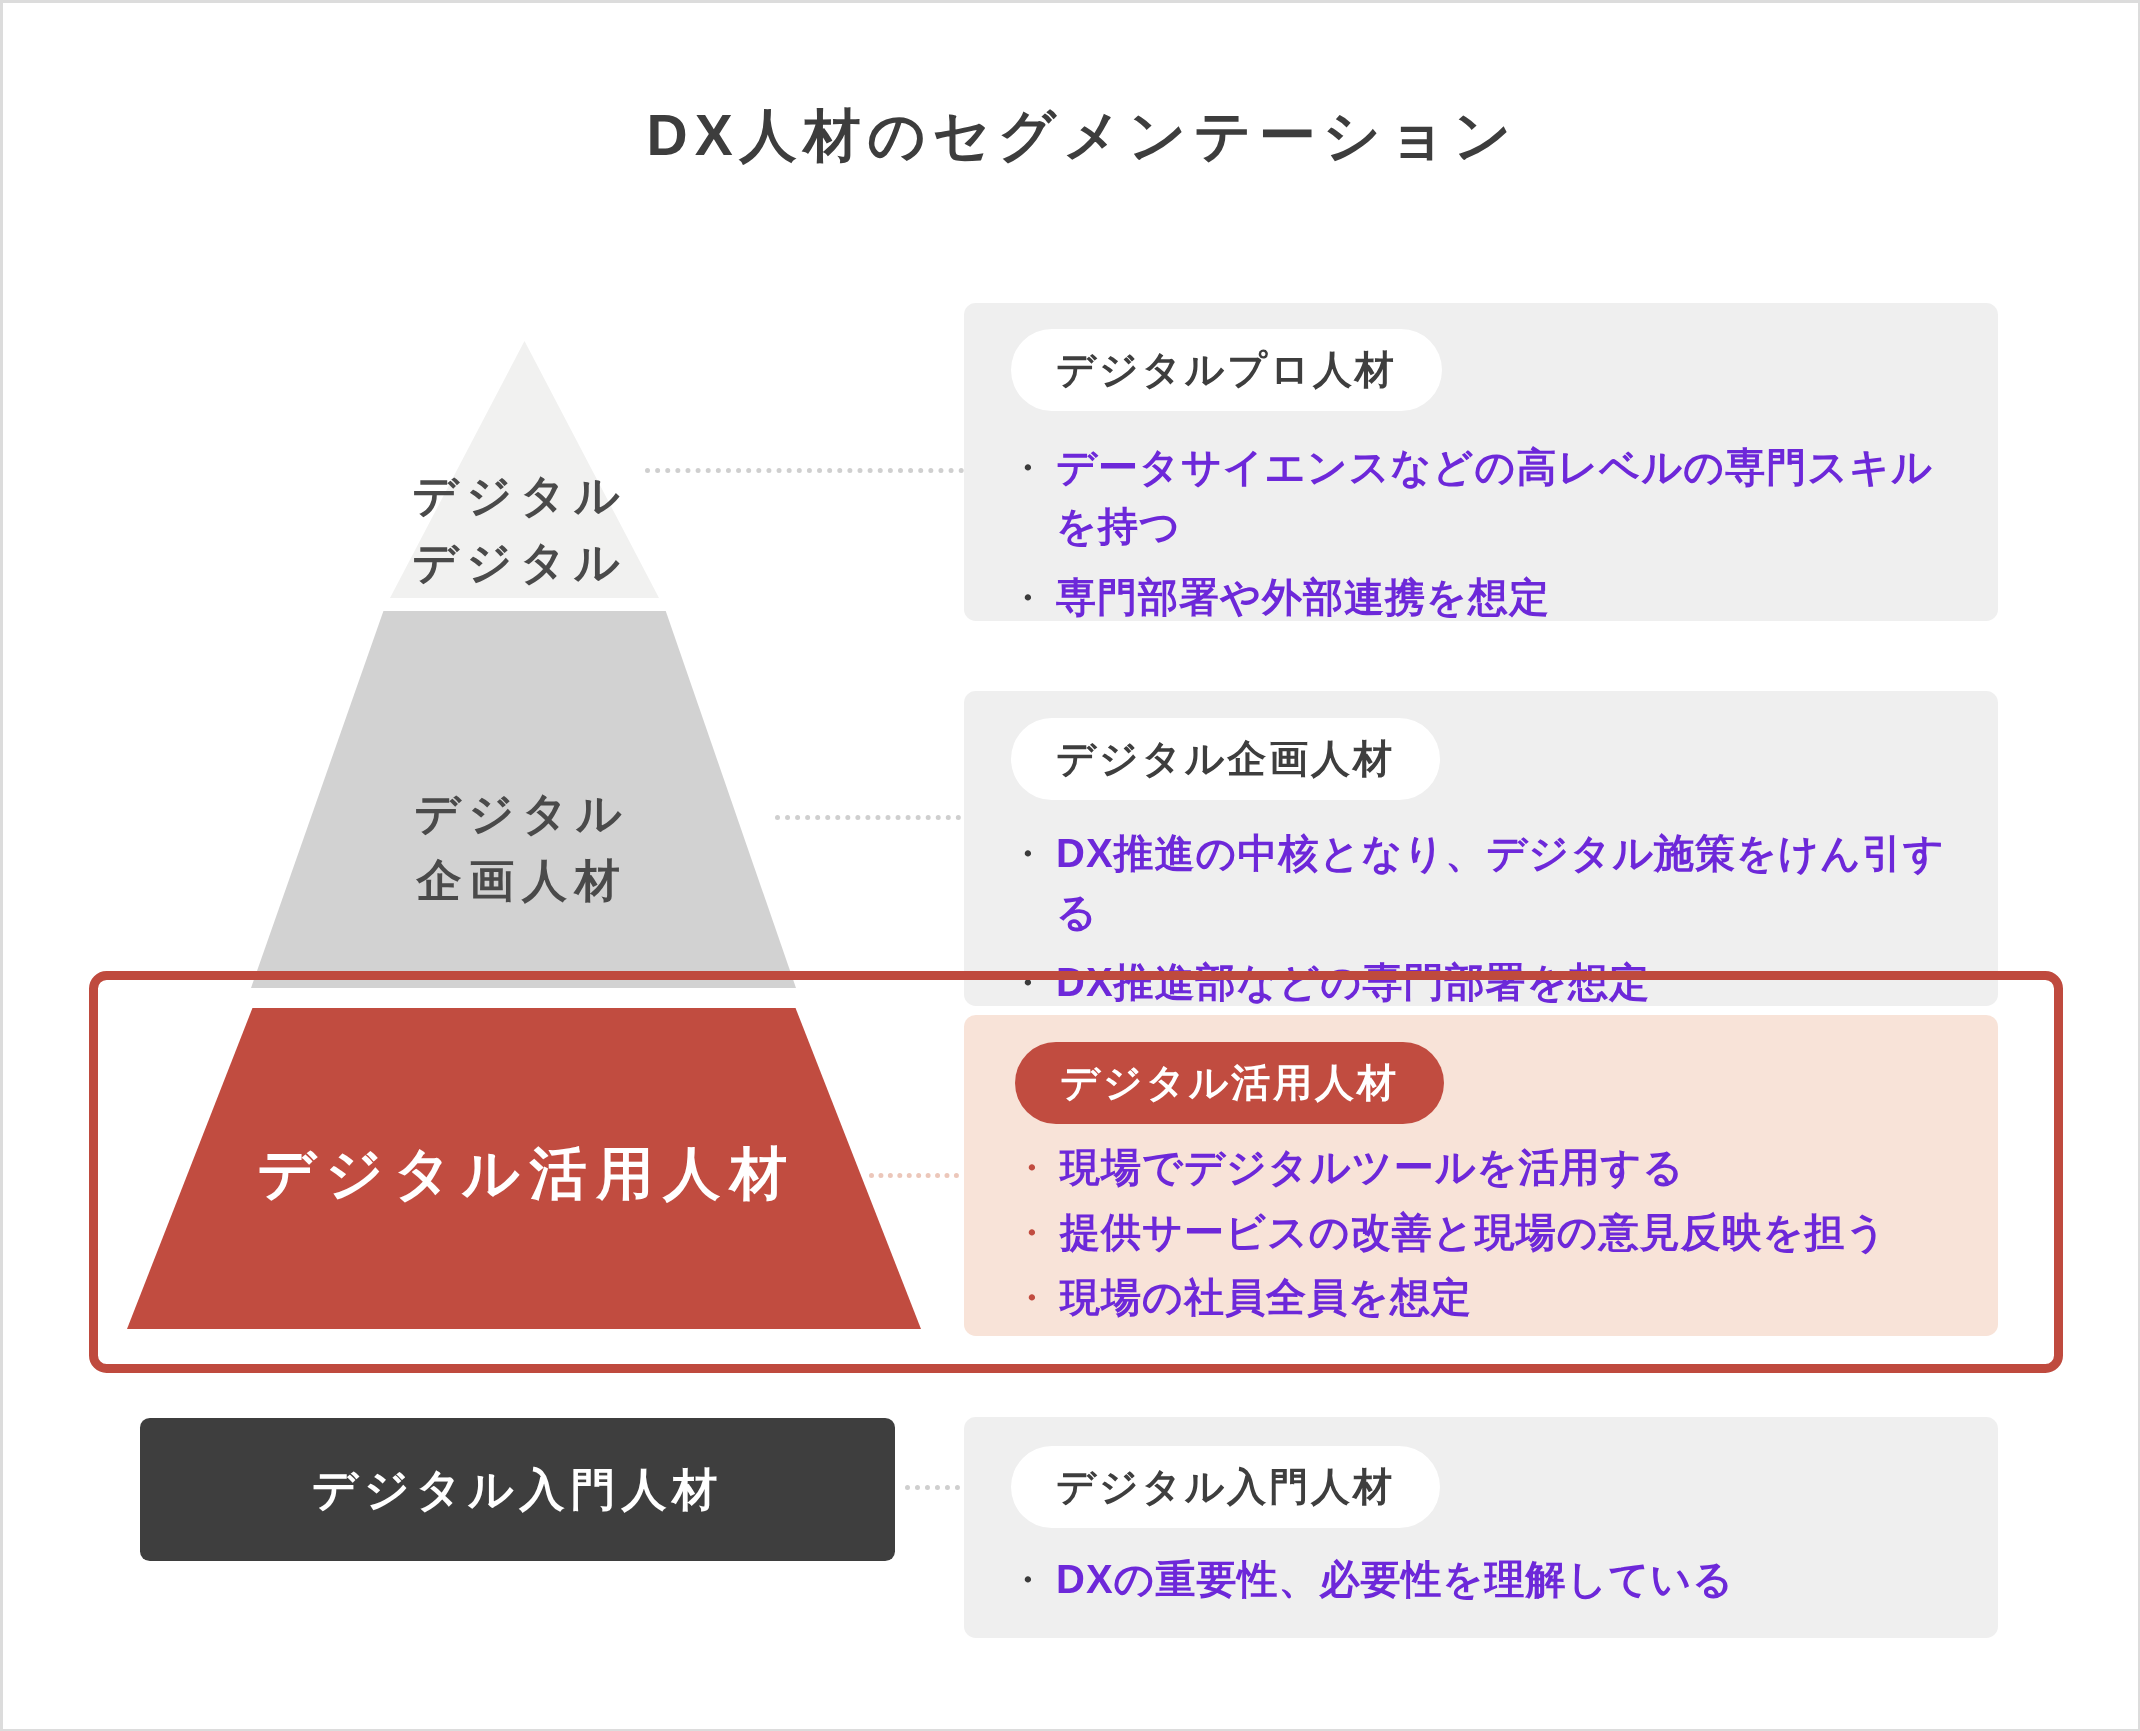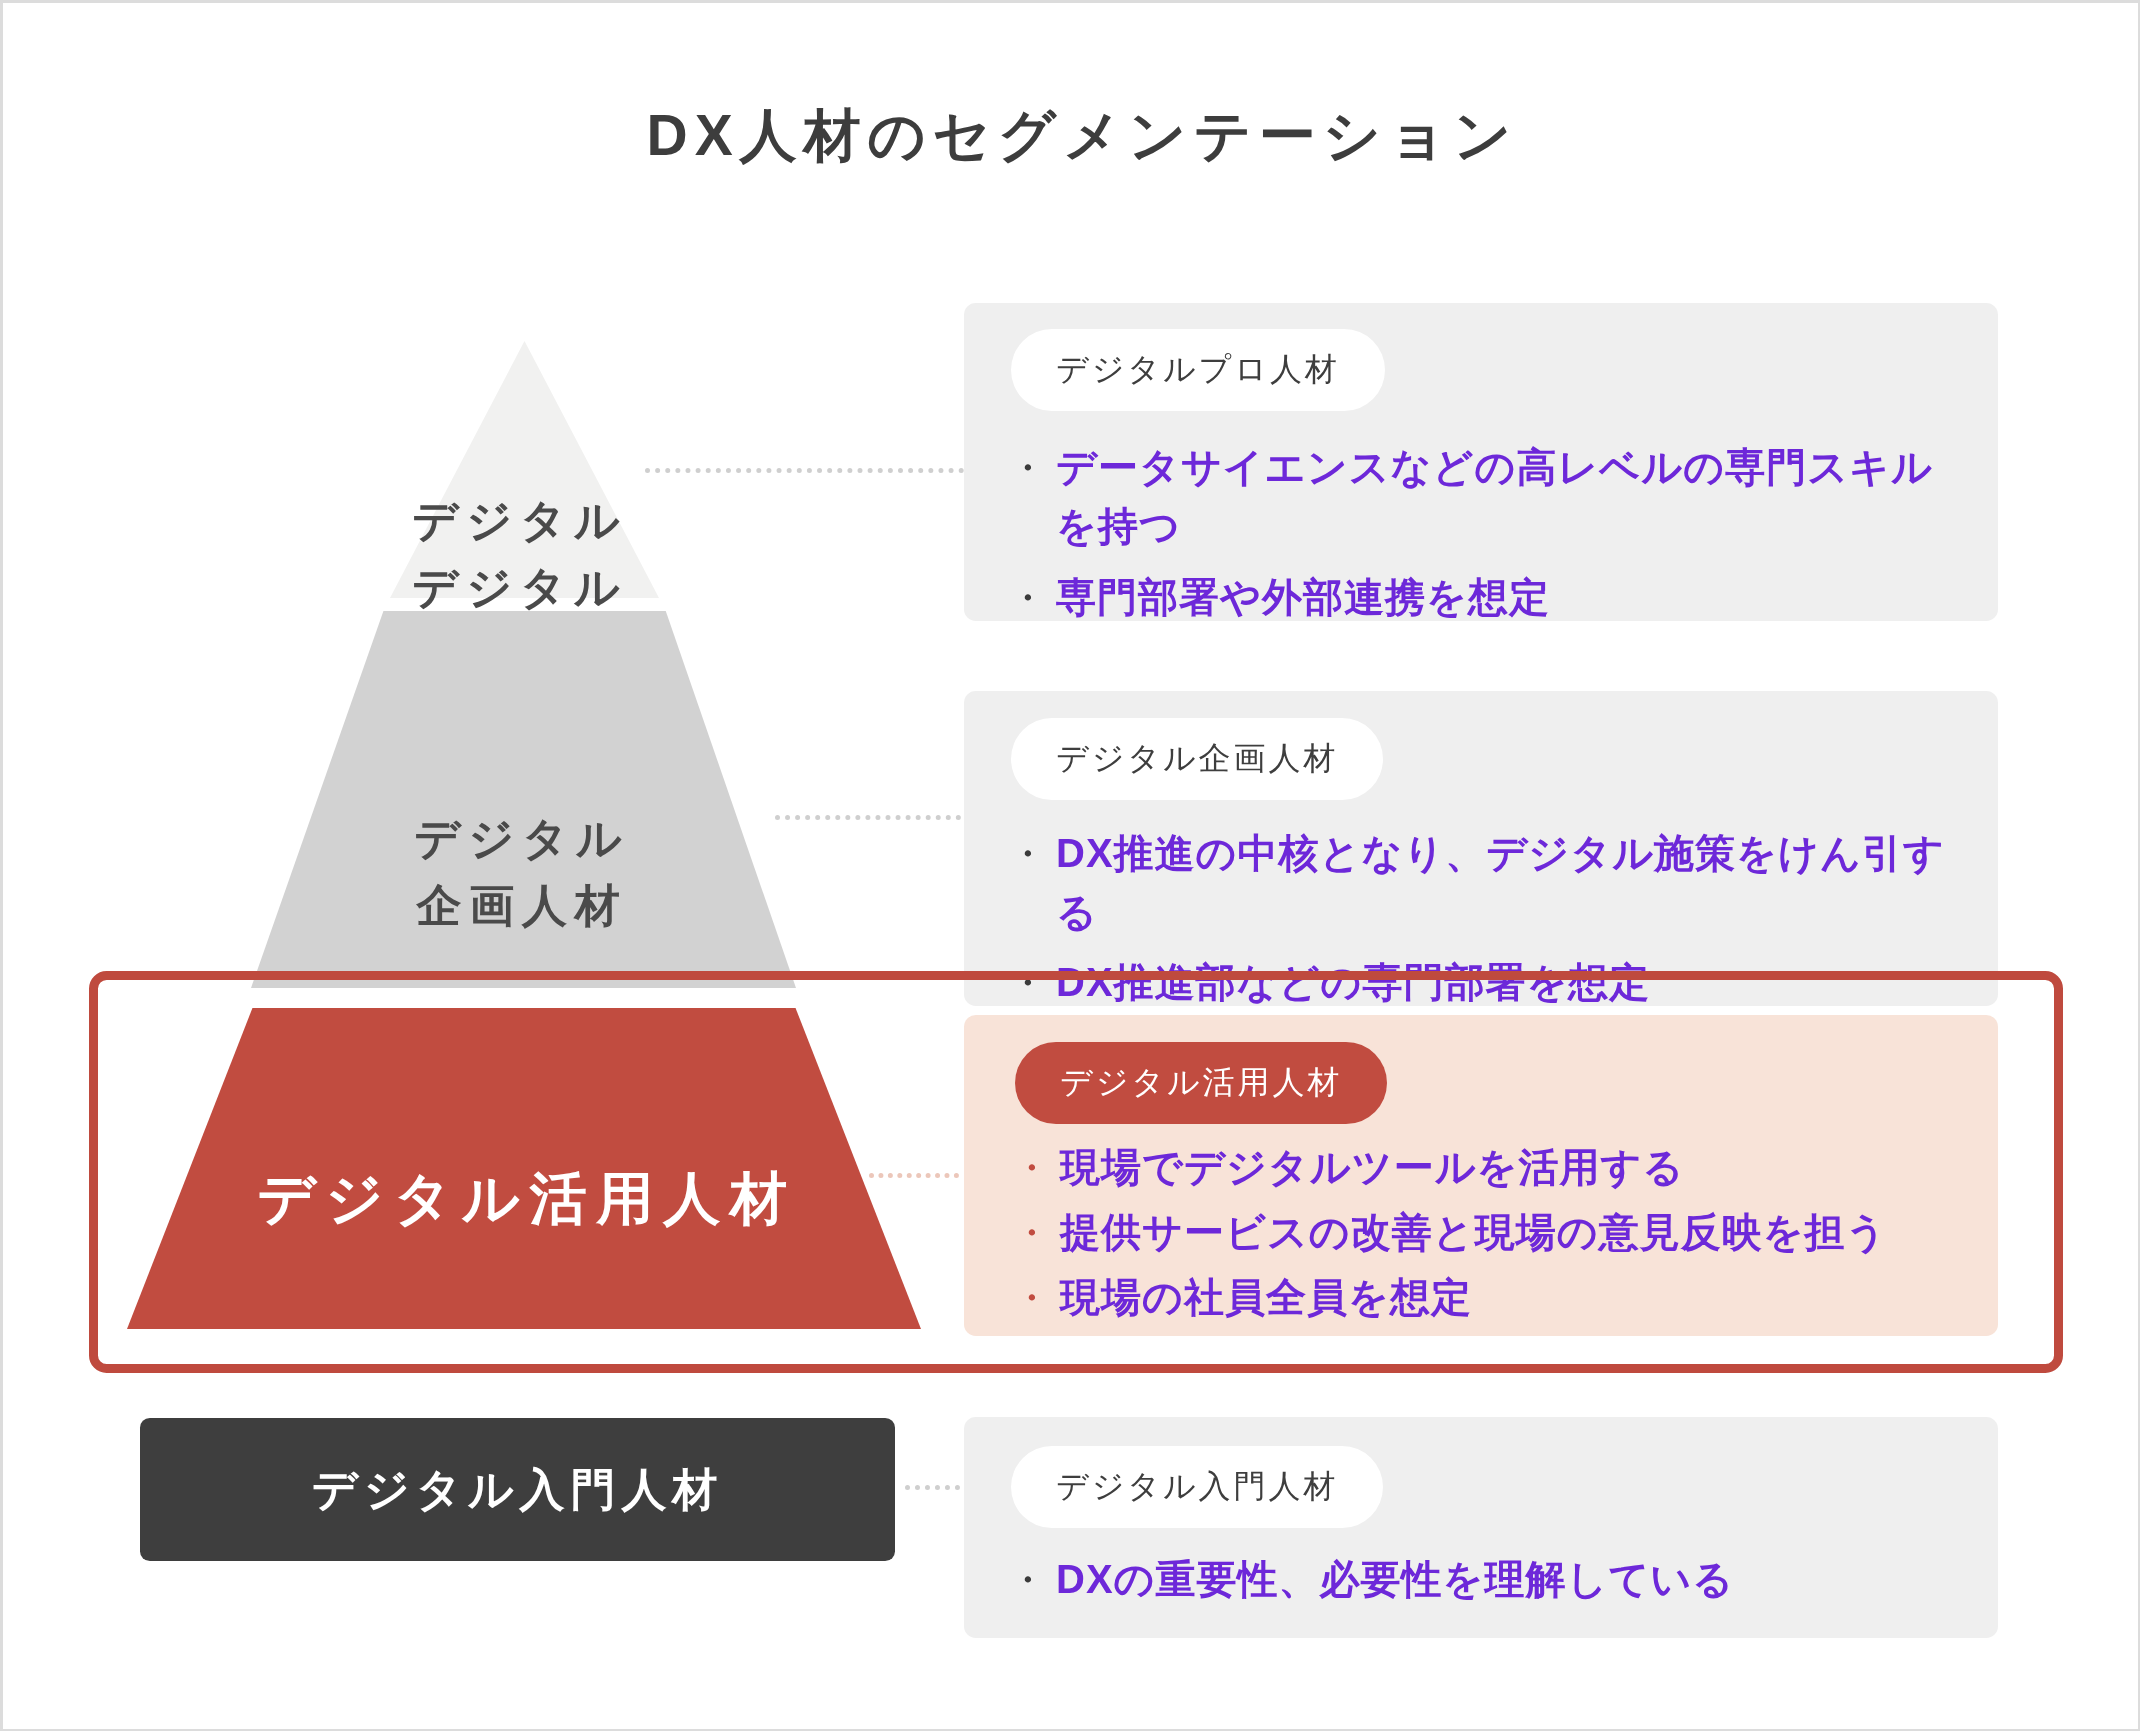--- a/index.html
+++ b/index.html
@@ -20,21 +20,21 @@
   .trap-mid{
     position:absolute;left:248px;top:608px;width:545px;height:377px;
     background:#d2d2d2;clip-path:polygon(24.3% 0,76.1% 0,100% 100%,0 100%);
   }
   .trap-red{
     position:absolute;left:124px;top:1005px;width:794px;height:321px;
     background:#c14c40;clip-path:polygon(15.8% 0,84.2% 0,100% 100%,0 100%);
   }
   .pyr-label{
     position:absolute;text-align:center;font-weight:700;color:#4a4a4a;
-    font-size:45px;line-height:67px;letter-spacing:7.8px;margin-top:25px;
+    font-size:45px;line-height:67px;letter-spacing:7.8px;
   }
   .pro-label{left:321px;top:459px;width:392px;}
   .plan-label{left:323px;top:777px;width:392px;}
   .util-label{
     left:181px;top:1139px;width:686px;color:#ffffff;
     font-size:57px;line-height:63px;letter-spacing:9.8px;
   }
   .dark-bar{
     position:absolute;left:137px;top:1415px;width:755px;height:143px;
     background:#3e3e3e;border-radius:9.8px;display:flex;align-items:center;justify-content:center;
@@ -56,21 +56,21 @@
   .info-box{
     position:absolute;left:961px;width:1034px;background:#efefef;border-radius:11.8px;
     box-sizing:border-box;
   }
   .box-pro{top:300px;height:318px;padding:25.5px 33px 0 47px;}
   .box-plan{top:688px;height:315px;padding:27px 33px 0 47px;}
   .box-util{top:1012px;height:321px;padding:27.4px 33px 0 51px;background:#f8e3d8;}
   .box-begin{top:1414px;height:221px;padding:29px 33px 0 47px;}
   .pill{
     display:inline-flex;align-items:center;height:82px;padding:0 45px;border-radius:41px;
-    background:#ffffff;color:#3e3e3e;font-size:32px;font-weight:400;letter-spacing:2.9px;
+    background:#ffffff;color:#3e3e3e;font-size:39px;font-weight:700;letter-spacing:2.9px;
   }
   .pill-red{background:#c14c40;color:#ffffff;}
   .bullets{display:flex;flex-direction:column;gap:11.8px;}
   .box-pro .bullets{margin-top:27.4px;}
   .box-plan .bullets{margin-top:23.5px;}
   .box-util .bullets{margin-top:15.7px;}
   .box-begin .bullets{margin-top:21.6px;}
   .bullet{display:flex;align-items:flex-start;}
   .bullet .marker{
     flex:0 0 45px;font-size:33px;line-height:59px;color:#3b3b3b;font-weight:700;

